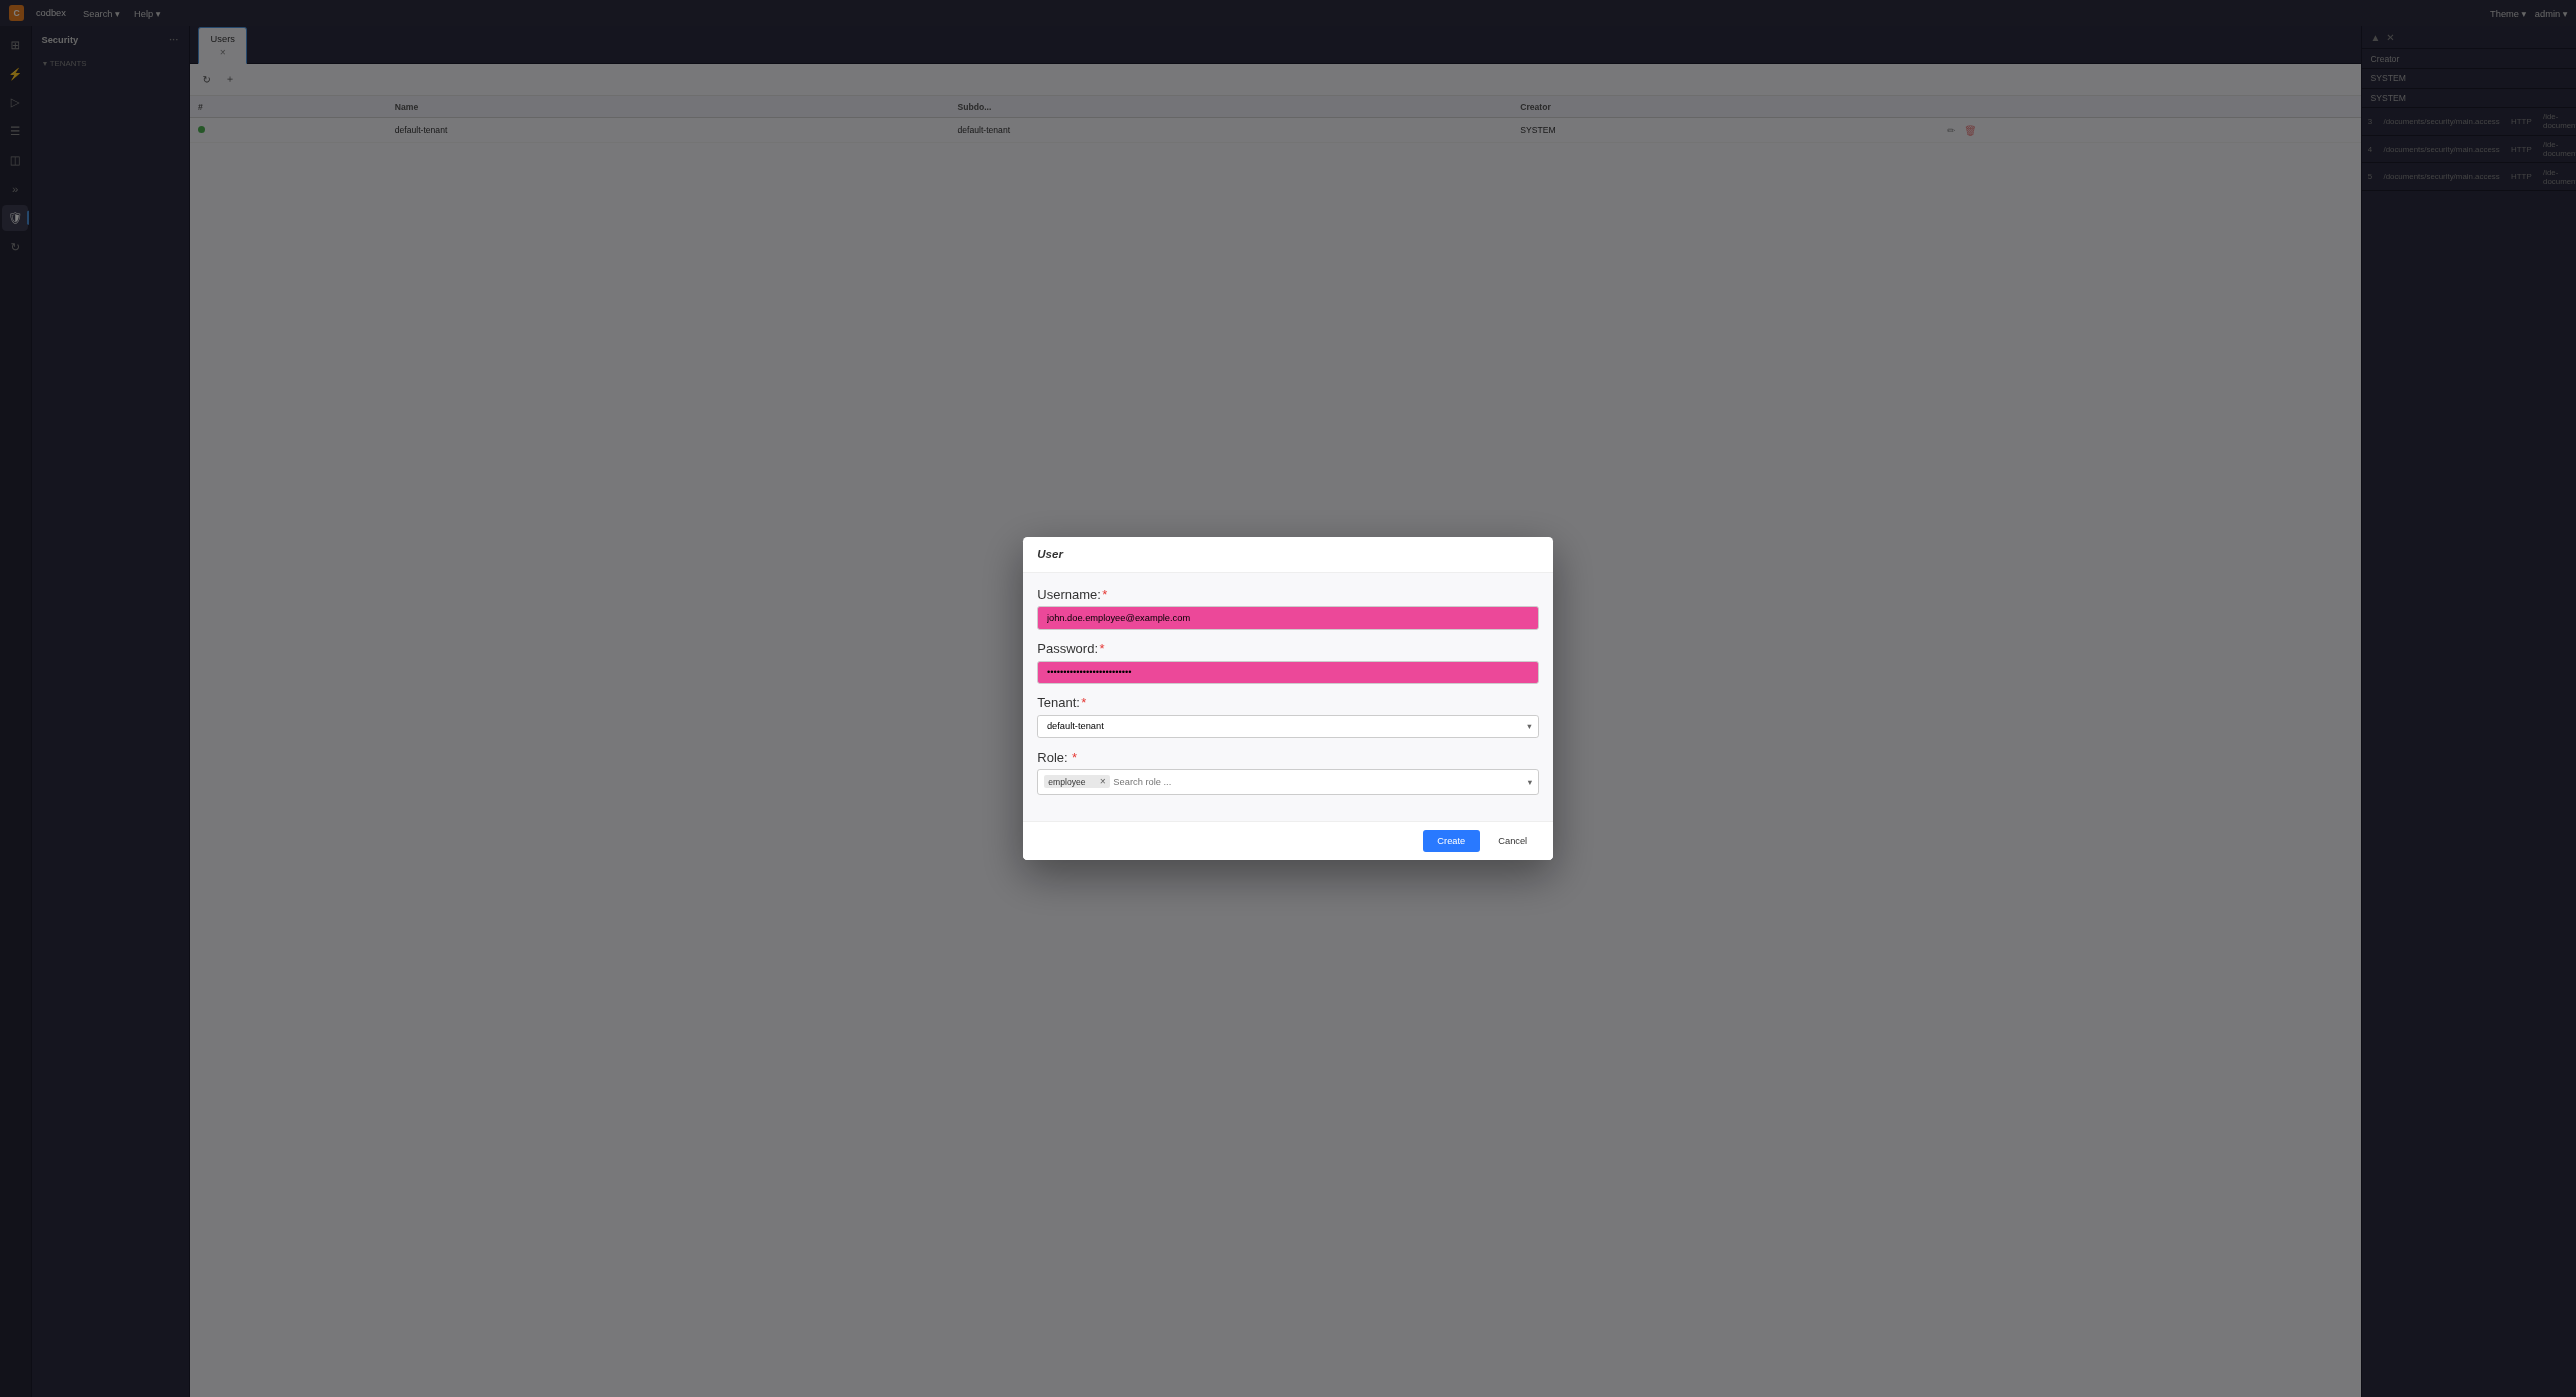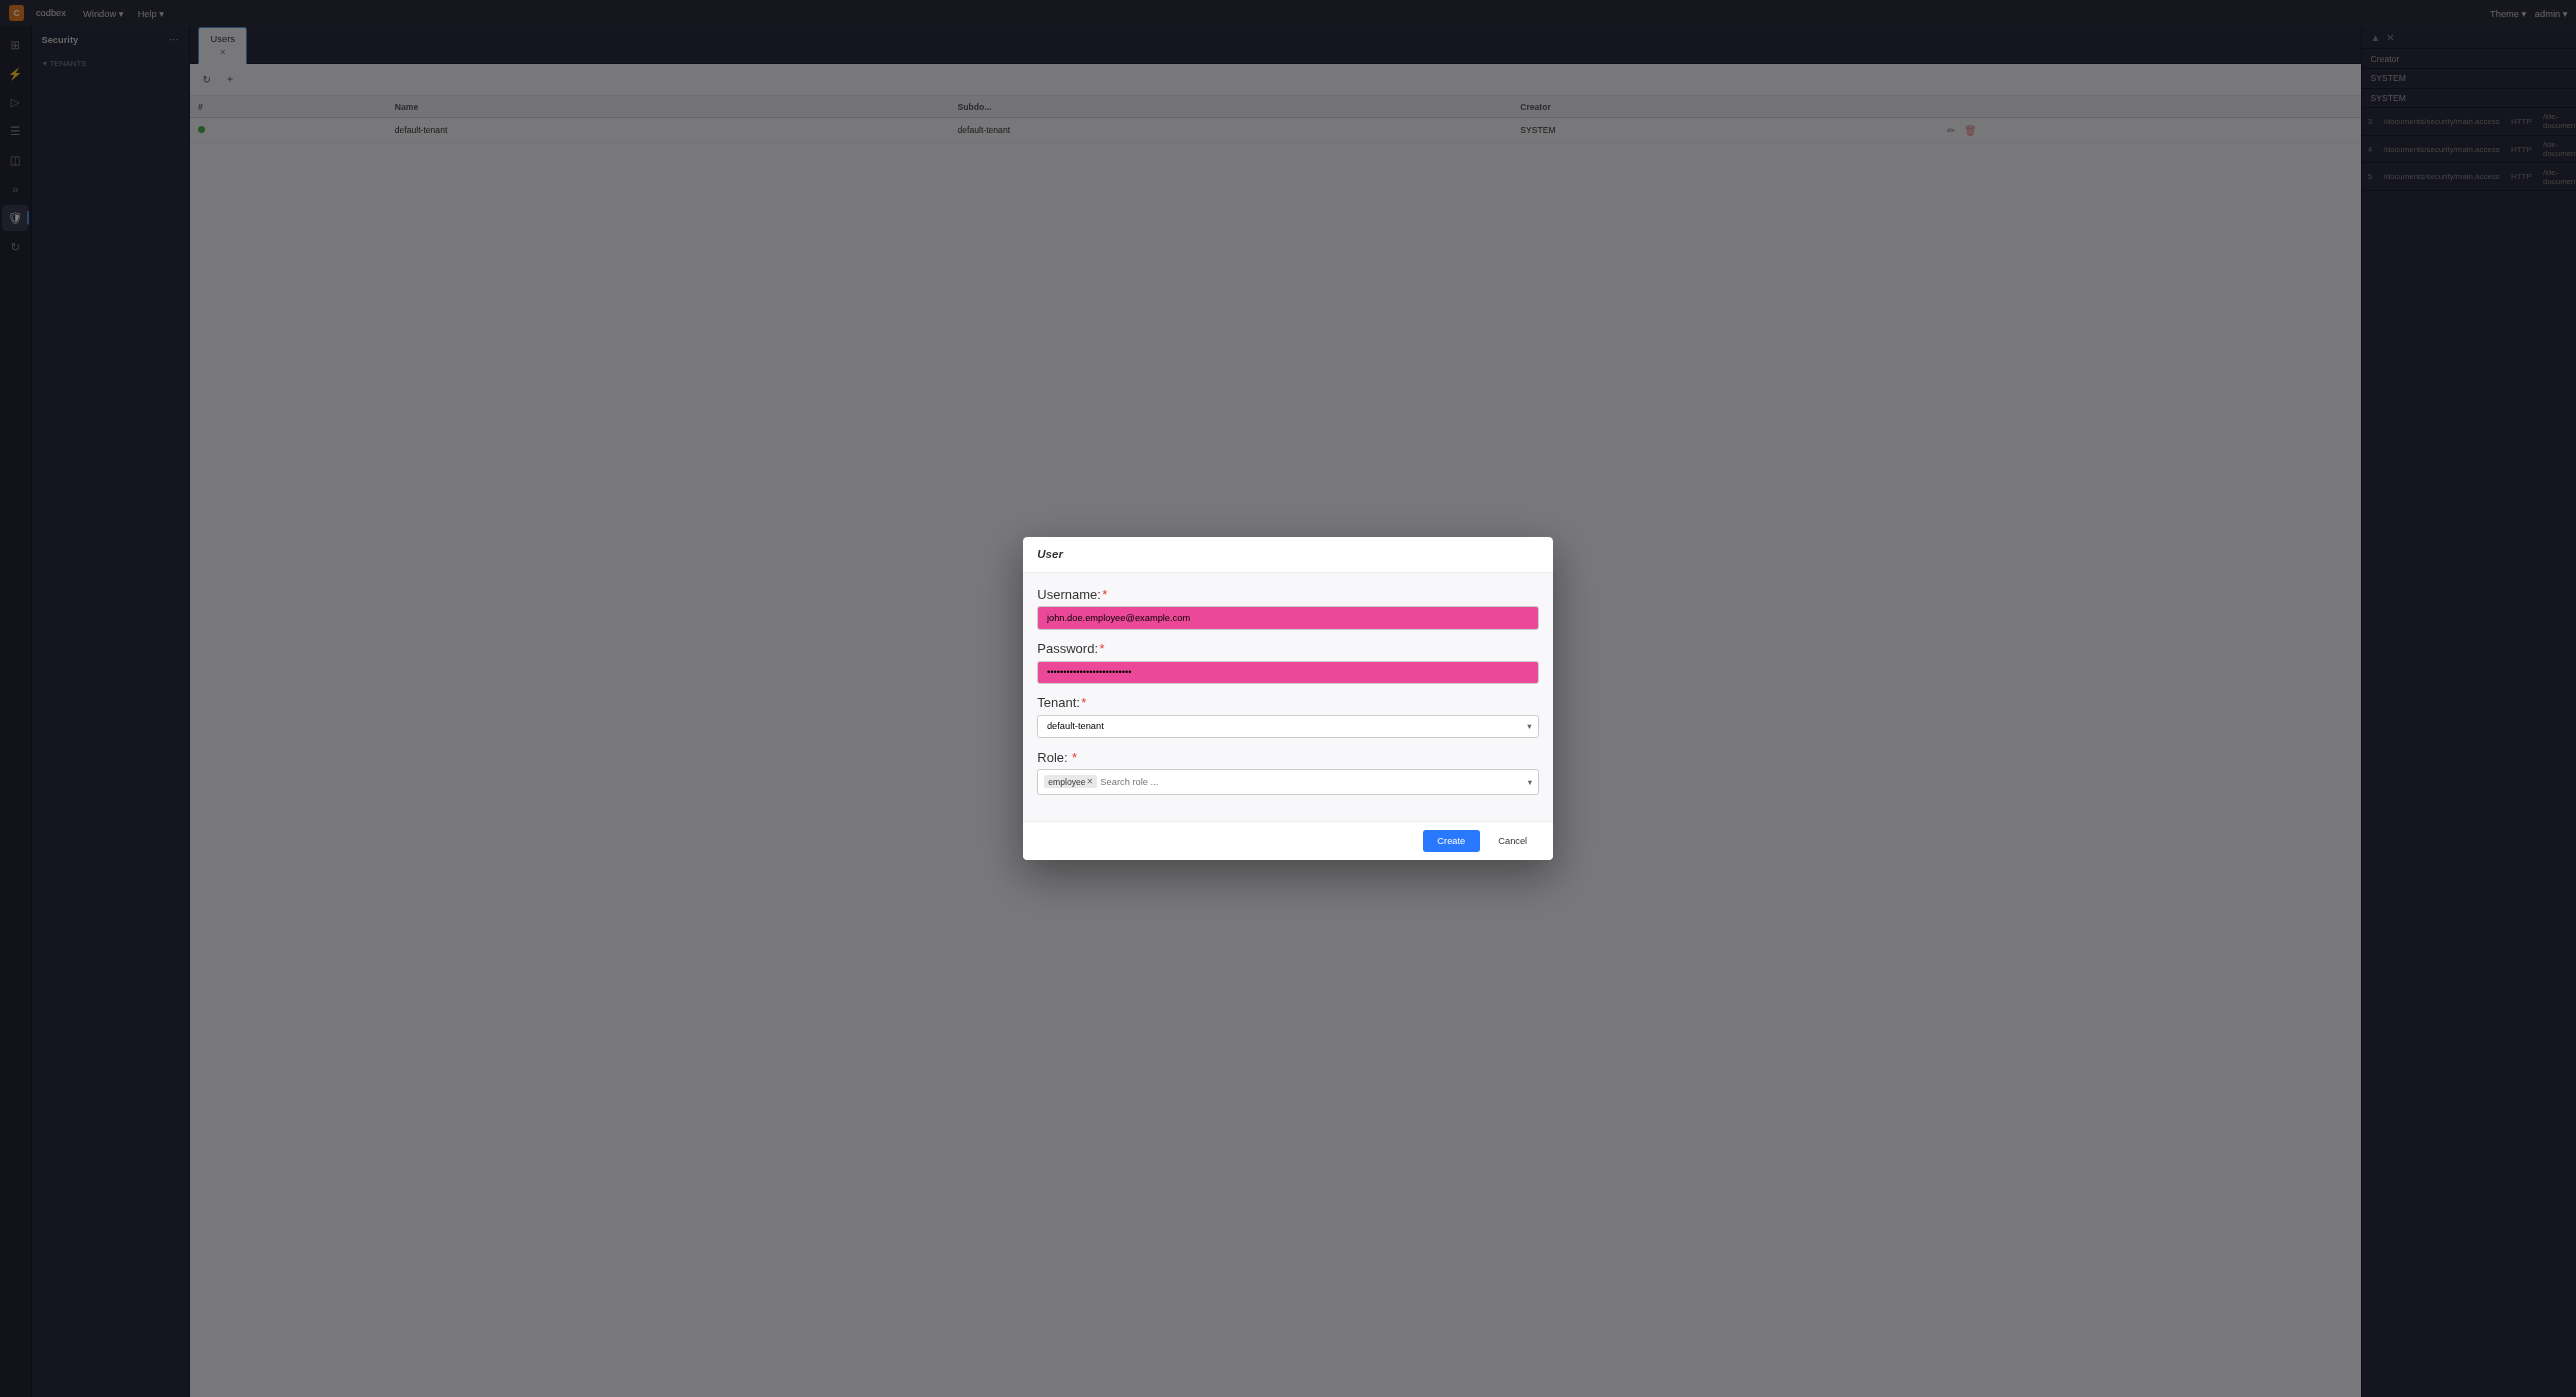--- a/index.html
+++ b/index.html
@@ -154,21 +154,21 @@
     }
 
     
     .role-input-wrapper {
       display: flex; align-items: center; flex-wrap: wrap; gap: 2.9px;
       border: 0.7px solid #ccc; border-radius: 2.9px; padding: 2.9px 5.7px;
       background: #fff; min-height: 26px;
     }
     .role-tag {
       background: #e8e8e8; border-radius: 2.1px; padding: 1.4px 4.3px;
-      font-size: 8.6px; display: flex; align-items: flex-start; gap: 1px; color: #333;
+      font-size: 8.6px; display: flex; align-items: flex-start; gap: 14px; color: #333;
     }
     .role-tag-remove { cursor: pointer; color: #666; font-size: 7.9px; }
     .role-search { border: none; outline: none; font-size: 9.3px; flex: 1; min-width: 57px; color: #999; }
     .role-chevron { margin-left: auto; color: #666; font-size: 8.6px; }
 
     
     .btn-primary {
       background: #2979ff; color: white; border: none; padding: 5.7px 14.3px;
       border-radius: 2.9px; cursor: pointer; font-size: 9.3px; font-weight: 500;
     }
@@ -181,21 +181,21 @@
     .action-icon { color: #888; cursor: pointer; font-size: 10px; padding: 1.4px 2.9px; }
     .delete-icon { color: #e57373; }
   </style>
 </head>
 <body>
 
 <div class="topbar">
   <div class="topbar-logo">C</div>
   <span class="topbar-app">codbex</span>
   <div class="topbar-menu">
-    <span class="topbar-menu-item">Window ▾</span>
+    <span class="topbar-menu-item">Search ▾</span>
     <span class="topbar-menu-item">Help ▾</span>
   </div>
   <div class="topbar-right">
     <span class="topbar-right-item">Theme ▾</span>
     <span class="topbar-right-item">admin ▾</span>
   </div>
 </div>
 
 <div class="main-layout">
 

